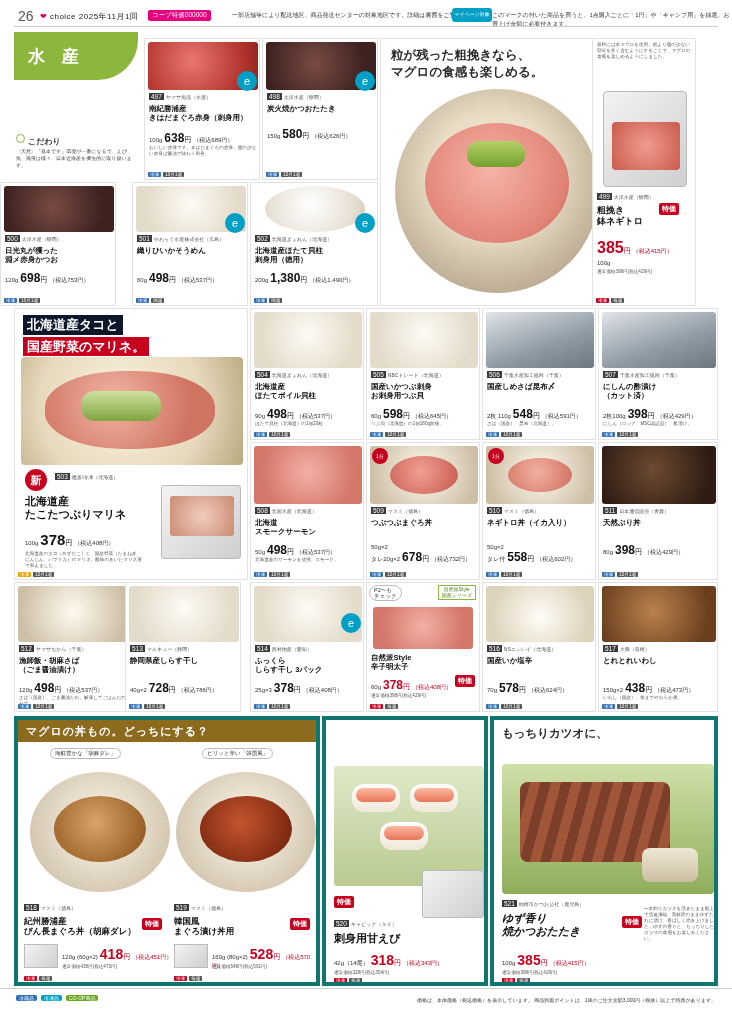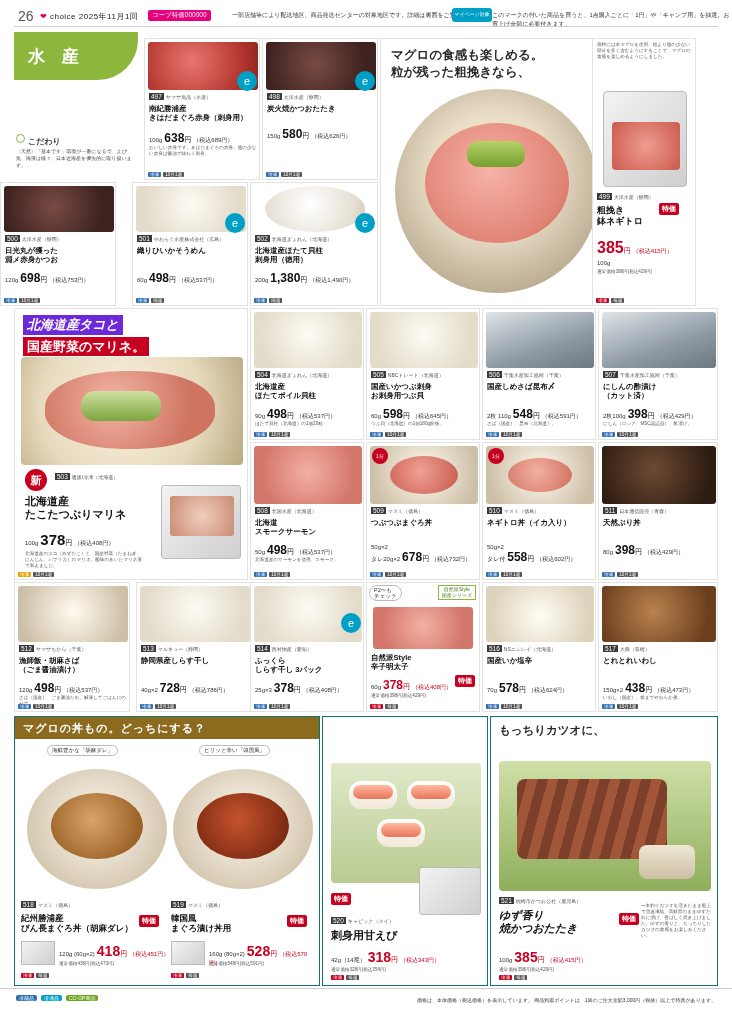--- a/index.html
+++ b/index.html
@@ -84,21 +84,21 @@
   .f-pink   { background:radial-gradient(circle at 50% 45%, #f4b0a4, #d3776a 75%); }
   .f-dark   { background:radial-gradient(circle at 45% 40%, #6d4a32, #2e1c12 80%); }
   .f-rice   { background:radial-gradient(circle at 50% 55%, #fffdf6, #ddd2bb 80%); }
   .f-silver { background:linear-gradient(160deg,#dfe4e8,#8e9aa4 60%,#6c7780); }
   .f-pack   { background:linear-gradient(135deg,#f3f3f3,#cfcfcf); border:1px solid #bbb; }
   .f-brown  { background:radial-gradient(circle at 45% 45%, #b9824e, #6b3f1e 80%); }
   .f-bowl   { background:radial-gradient(circle at 50% 45%, #fffaf0, #cdbfa6 85%); }
   .plate { border-radius:50%; background:radial-gradient(circle at 45% 40%,#fff,#e6e0d4 70%,#cfc7b8); }
 
   
-  .feat { position:absolute; border:1px solid #0f766e; overflow:hidden; }
+  .feat { position:absolute; border:4px solid #0f766e; overflow:hidden; }
   .feat-head { position:absolute; left:0; top:0; height:22px; width:100%; background:#8c6b1f; color:#fff;
     display:flex; align-items:center; padding-left:8px; font-size:11px; font-weight:bold; letter-spacing:1px; }
 
   
   .footer { position:absolute; left:0; top:988px; width:732px; height:36px; border-top:1px solid #ccc; }
   .fnote { position:absolute; font-size:5px; color:#333; }
   .fbadge { font-size:5px; color:#fff; padding:0 3px; border-radius:2px; }
   .callout { position:absolute; font-size:5.5px; color:#333; background:#fff; border:1px solid #bbb; border-radius:9px; padding:1px 4px; }
 </style>
 </head>
@@ -161,22 +161,22 @@
       <span class="tax">（税込626円）</span>
     </div>
     <div class="tagrow">
       <span class="tag b">冷凍</span>
       <span class="tag k">10月1週</span>
     </div>
   </div>
 
   <div class="hero" style="left:380px;top:38px;width:232px;height:268px;border:1px solid #e2e2e2;">
     <div class="hero-title" style="left:10px;top:8px;width:214px;font-size:12.5px;color:#2b2b2b;">
+      <div>粒が残った粗挽きなら、</div>
       <div>マグロの食感も楽しめる。</div>
-      <div>粒が残った粗挽きなら、</div>
     </div>
     <div class="ph" style="left:14px;top:50px;width:204px;height:204px;border-radius:50%;background:radial-gradient(circle at 48% 42%, #f7eede 0%, #e9ddc6 38%, #cdbfa6 60%, #9e8e74 100%);">
       <div style="position:absolute;left:30px;top:34px;width:144px;height:120px;border-radius:50%;background:radial-gradient(circle at 45% 40%,#f7b3a6,#e08375 70%,#c4564a);"></div>
       <div style="position:absolute;left:72px;top:52px;width:58px;height:26px;border-radius:12px;background:linear-gradient(180deg,#b5d169,#74a02e);"></div>
     </div>
   </div>
 
   <div class="cell" style="left:592px;top:38px;width:104px;height:268px;">
     <div class="small" style="position:absolute;left:4px;top:3px;width:96px;">原料には本マグロを使用。粗より脂の少ない部分を多く含むようにすることで、マグロの食感を楽しめるようにしました。</div>
     <div class="ph f-pack" style="left:10px;top:52px;width:84px;height:96px;border-radius:4px;">
@@ -256,21 +256,21 @@
       <span class="tax">（税込1,490円）</span>
     </div>
     <div class="tagrow">
       <span class="tag b">冷凍</span>
       <span class="tag k">隔週</span>
     </div>
   </div>
 
   <div class="hero" style="left:14px;top:308px;width:234px;height:272px;border:1px solid #e2e2e2;">
     <div class="hero-title" style="left:8px;top:6px;width:220px;font-size:13px;color:#fff;">
-      <div style="background:#6d28d9;display:inline-block;padding:1px 4px;font-style:italic;">北海道産タコと</div>
+      <div style="background:#0f172a;display:inline-block;padding:1px 4px;">北海道産タコと</div>
       <div style="background:#c7001f;display:inline-block;padding:1px 4px;margin-top:2px;">国産野菜のマリネ。</div>
     </div>
     <div class="ph" style="left:6px;top:48px;width:222px;height:108px;background:radial-gradient(circle at 45% 45%,#fdf4e2,#e6d9bd 60%,#b9a87f);border-radius:4px;">
       <div style="position:absolute;left:24px;top:14px;width:170px;height:78px;border-radius:46%;background:radial-gradient(circle at 40% 40%,#f3b4a4,#cf7461 70%);"></div>
       <div style="position:absolute;left:60px;top:34px;width:80px;height:30px;border-radius:14px;background:linear-gradient(180deg,#cfe2a1,#7fa440);"></div>
     </div>
     <div class="shin" style="position:absolute;left:10px;top:160px;">新</div>
     <div style="position:absolute;left:40px;top:164px;">
       <span class="code">503</span>
       <span class="maker">通販/冷凍（北海道）</span>
@@ -466,21 +466,21 @@
       <span class="price">498</span><span class="yen">円</span>
       <span class="tax">（税込537円）</span>
     </div>
     <div class="small" style="position:absolute;left:4px;top:112px;width:108px;">さば（国産）、ごま醤油たれ。解凍してごはんにのせて。</div>
     <div class="tagrow">
       <span class="tag b">冷凍</span>
       <span class="tag k">10月1週</span>
     </div>
   </div>
 
-  <div class="cell" style="left:136px;top:582px;width:116px;height:130px;">
+  <div class="cell" style="left:125px;top:582px;width:116px;height:130px;">
     <div class="ph f-white" style="left:3px;top:3px;width:110px;height:56px;border-radius:3px;"></div>
     <div style="position:absolute;left:4px;top:62px;">
       <span class="code">513</span>
       <span class="maker">マルキュー（静岡）</span>
     </div>
     <div class="pname" style="position:absolute;left:4px;top:73px;width:108px;">静岡県産しらす干し</div>
     <div style="position:absolute;left:4px;top:98px;">
       <span class="qty">40g×2</span>
       <span class="price">728</span><span class="yen">円</span>
       <span class="tax">（税込786円）</span>

